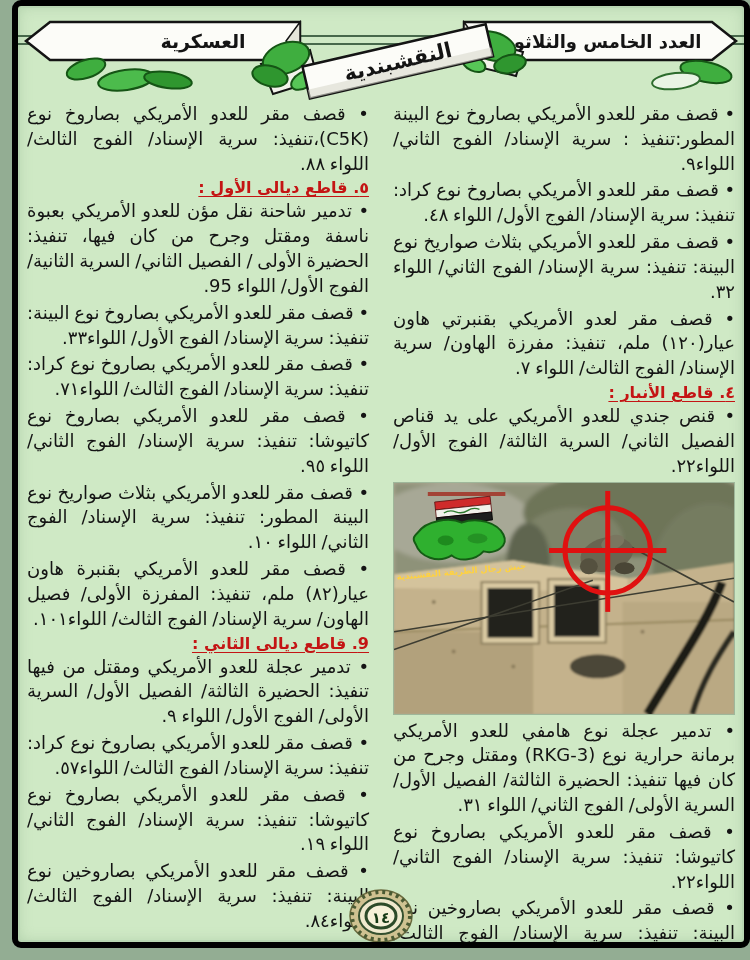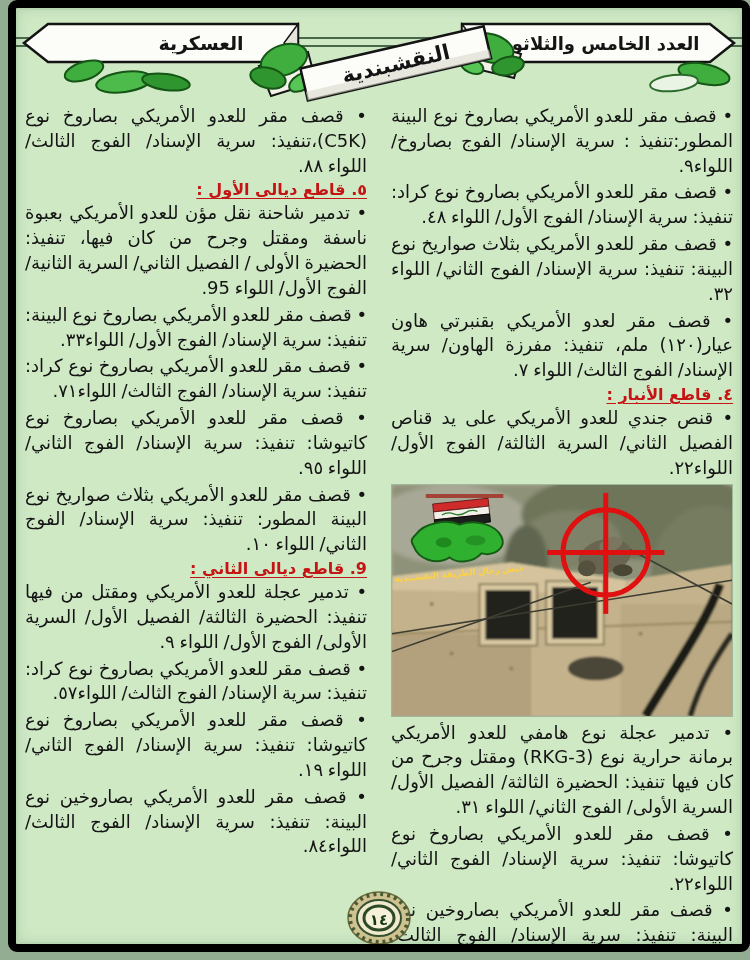--- a/index.html
+++ b/index.html
@@ -1,19 +1,19 @@
 <!DOCTYPE html>
 <html lang="ar" dir="rtl"><head>
 <meta charset="utf-8">
 <style>
   html,body{margin:0;padding:0;background:#93ad93;}
   .page{
     position:relative;
     width:726px;height:936px;
-    border:8px solid #000000;
+    border:6px solid #000000;
     border-radius:9px;
     background:#cfe9c5;
     box-shadow: inset 0 0 0 2px #b9d6b2, inset 0 0 14px rgba(120,160,120,.35);
     font-family:"DejaVu Sans",sans-serif;
     direction:rtl;
     overflow:hidden;
   }
   .header-svg{display:block;width:726px;height:96px;}
   .columns{
     display:flex;
@@ -108,21 +108,21 @@
         <rect x="286" y="40" width="188" height="33" fill="#fcfcf8" stroke="#141414" stroke-width="2.5"></rect>
         <rect x="286" y="64" width="188" height="9" fill="#d9d9cd" opacity="0.6"></rect>
         <text x="380" y="64" font-size="21" font-weight="bold" fill="#141414" text-anchor="middle">النقشبندية</text>
       </g>
     </g>
   </svg>
 
   <div class="columns">
 
     <div class="col">
-      <p class="item">• قصف مقر للعدو الأمريكي بصاروخ نوع البينة المطور:تنفيذ : سرية الإسناد/ الفوج بصاروخ/ اللواء٩.</p>
+      <p class="item">• قصف مقر للعدو الأمريكي بصاروخ نوع البينة المطور:تنفيذ : سرية الإسناد/ الفوج الثاني/ اللواء٩.</p>
       <p class="item">• قصف مقر للعدو الأمريكي بصاروخ نوع كراد: تنفيذ: سرية الإسناد/ الفوج الأول/ اللواء ٤٨.</p>
       <p class="item">• قصف مقر للعدو الأمريكي بثلاث صواريخ نوع البينة: تنفيذ: سرية الإسناد/ الفوج الثاني/ اللواء ٣٢.</p>
       <p class="item">• قصف مقر لعدو الأمريكي بقنبرتي هاون عيار(١٢٠) ملم، تنفيذ: مفرزة الهاون/ سرية الإسناد/ الفوج الثالث/ اللواء ٧.</p>
       <p class="heading">٤. قاطع الأنبار :</p>
       <p class="item">• قنص جندي للعدو الأمريكي على يد قناص الفصيل الثاني/ السرية الثالثة/ الفوج الأول/ اللواء٢٢.</p>
 
       <div class="photo">
         <svg viewBox="0 0 342 233" preserveAspectRatio="none">
           <defs>
             <filter id="pblur" x="-20%" y="-20%" width="140%" height="140%">
@@ -210,20 +210,21 @@
     </div>
 
     <div class="col">
       <p class="item">• قصف مقر للعدو الأمريكي بصاروخ نوع (C5K)،تنفيذ: سرية الإسناد/ الفوج الثالث/ اللواء ٨٨.</p>
       <p class="heading">٥. قاطع ديالى الأول :</p>
       <p class="item">• تدمير شاحنة نقل مؤن للعدو الأمريكي بعبوة ناسفة ومقتل وجرح من كان فيها، تنفيذ: الحضيرة الأولى / الفصيل الثاني/ السرية الثانية/ الفوج الأول/ اللواء 95.</p>
       <p class="item">• قصف مقر للعدو الأمريكي بصاروخ نوع البينة: تنفيذ: سرية الإسناد/ الفوج الأول/ اللواء٣٣.</p>
       <p class="item">• قصف مقر للعدو الأمريكي بصاروخ نوع كراد: تنفيذ: سرية الإسناد/ الفوج الثالث/ اللواء٧١.</p>
       <p class="item">• قصف مقر للعدو الأمريكي بصاروخ نوع كاتيوشا: تنفيذ: سرية الإسناد/ الفوج الثاني/ اللواء ٩٥.</p>
       <p class="item">• قصف مقر للعدو الأمريكي بثلاث صواريخ نوع البينة المطور: تنفيذ: سرية الإسناد/ الفوج الثاني/ اللواء ١٠.</p>
+      <p class="item">• قصف مقر للعدو الأمريكي بقنبرة هاون عيار(٨٢) ملم، تنفيذ: المفرزة الأولى/ فصيل الهاون/ سرية الإسناد/ الفوج الثالث/ اللواء١٠١.</p>
       <p class="heading">9. قاطع ديالى الثاني :</p>
       <p class="item">• تدمير عجلة للعدو الأمريكي ومقتل من فيها تنفيذ: الحضيرة الثالثة/ الفصيل الأول/ السرية الأولى/ الفوج الأول/ اللواء ٩.</p>
       <p class="item">• قصف مقر للعدو الأمريكي بصاروخ نوع كراد: تنفيذ: سرية الإسناد/ الفوج الثالث/ اللواء٥٧.</p>
       <p class="item">• قصف مقر للعدو الأمريكي بصاروخ نوع كاتيوشا: تنفيذ: سرية الإسناد/ الفوج الثاني/ اللواء ١٩.</p>
       <p class="item">• قصف مقر للعدو الأمريكي بصاروخين نوع البينة: تنفيذ: سرية الإسناد/ الفوج الثالث/ اللواء٨٤.</p>
     </div>
   </div>
 
   <div class="seal">
     <svg viewBox="0 0 66 58">

